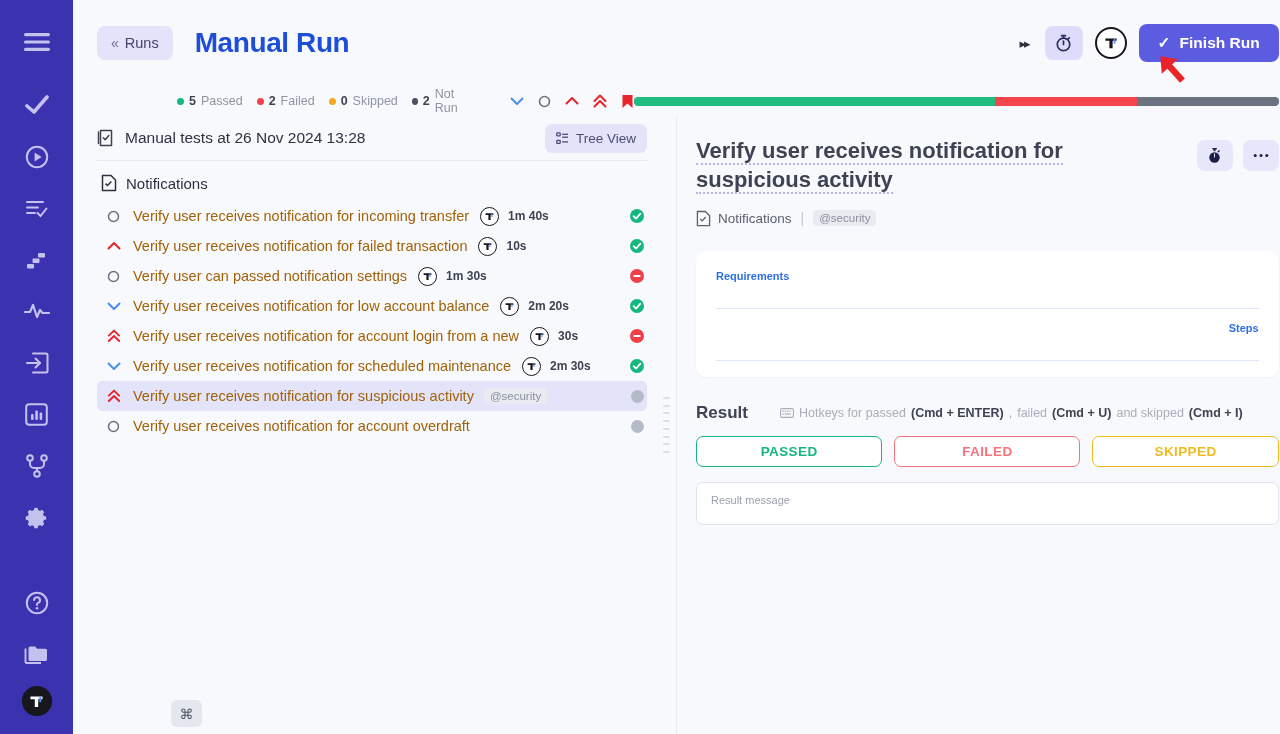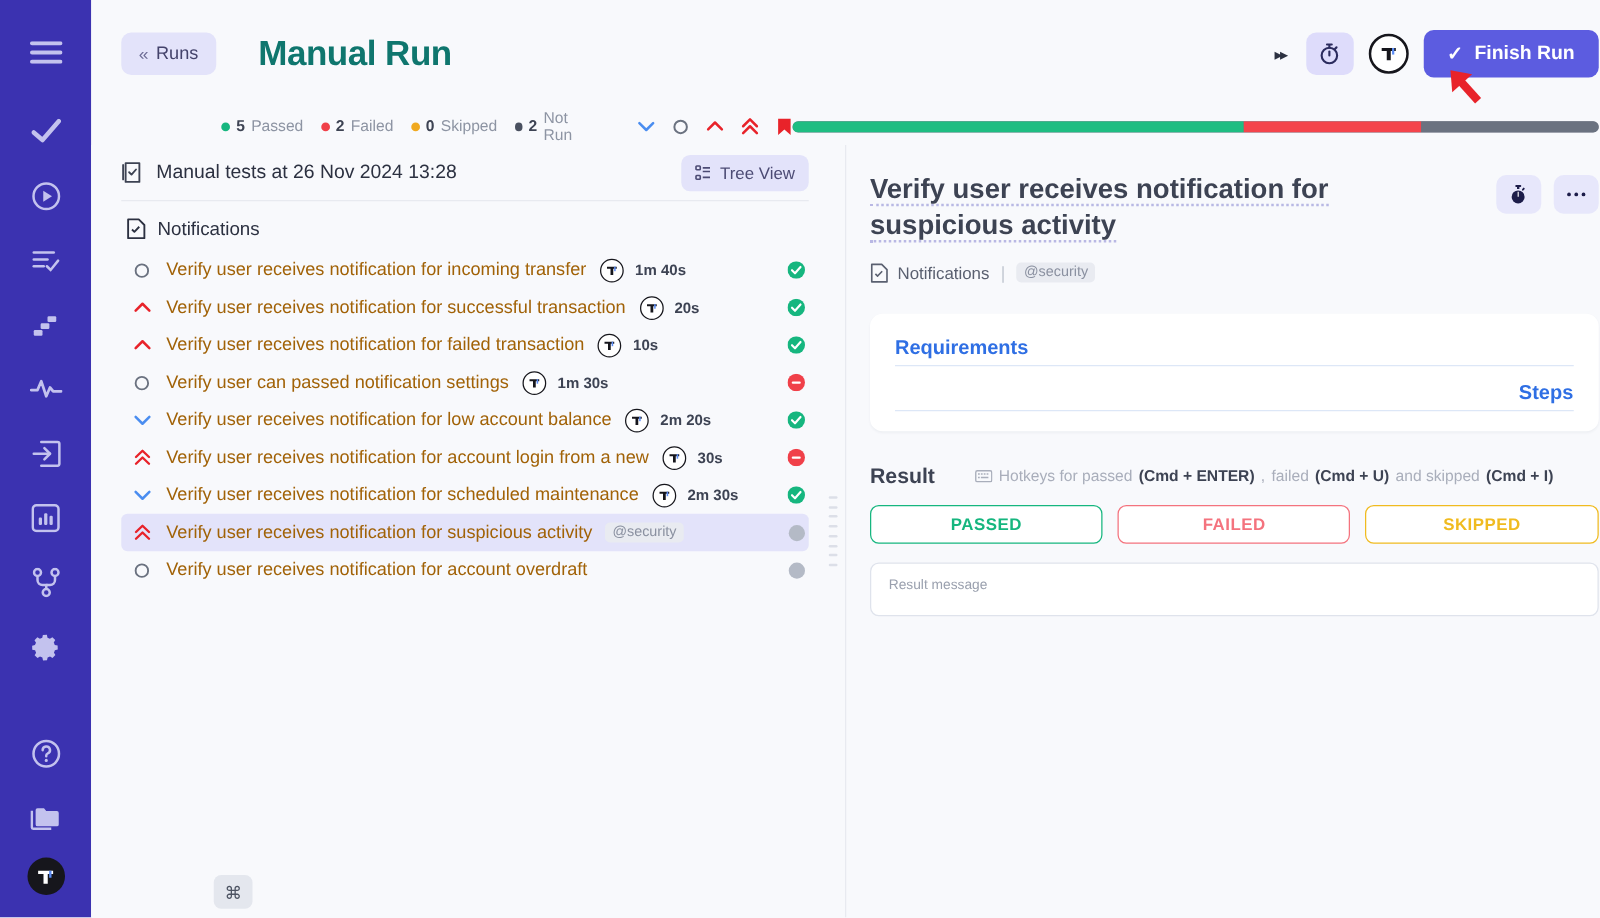--- a/index.html
+++ b/index.html
@@ -34,21 +34,21 @@
   .main { flex: 1 1 auto; display: flex; flex-direction: column; background: #f8f9fc; position: relative; }
 
   
   .topbar { height: 86px; display: flex; align-items: center; padding: 0 23px 0 24px; }
   .back-btn {
     background: #e3e3fa; color: #44436b; border: none; border-radius: 8px;
     height: 34px; padding: 0 14px; display: flex; align-items: center; gap: 7px;
     font-size: 14.5px; cursor: pointer; font-family: inherit;
   }
   .back-btn .chev { font-size: 14px; color: #6e6d96; letter-spacing: -1px; }
-  .page-title { font-size: 28px; font-weight: 700; color: #0f766e; margin-left: 34px; letter-spacing: -0.4px; }
+  .page-title { font-size: 28px; font-weight: 700; color: #1d4ed8; margin-left: 22px; letter-spacing: -0.4px; }
   .title-meta { font-size: 13.5px; color: #9aa0ae; margin-left: 12px; padding-top: 8px; white-space: nowrap; }
   .title-meta b { color: #5a6070; font-weight: 700; }
   .top-right { margin-left: auto; display: flex; align-items: center; gap: 12px; position: relative; }
   .ff-icon { color: #2c3141; font-size: 13px; cursor: pointer; letter-spacing: -2px; padding-right:4px;}
   .sq-btn {
     width: 38px; height: 34px; border-radius: 8px; background: #dedcfb;
     display: flex; align-items: center; justify-content: center; cursor: pointer; border: none;
   }
   .circle-t-btn {
     width: 32px; height: 32px; border-radius: 50%; background: #fff; border: 2px solid #16161c;
@@ -133,22 +133,22 @@
   }
   .rp-sub { display: flex; align-items: center; gap: 7px; margin-top: 15px; }
   .rp-sub-txt { font-size: 13.5px; color: #5a6070; }
   .rp-sep { color: #c2c7d2; font-size: 14px; margin: 0 2px; }
 
   .card {
     margin-top: 24px; background: #fff; border-radius: 10px;
     padding: 19px 20px 16px 20px; box-shadow: 0 1px 2px rgba(40,50,80,.05);
   }
   .card-link {
-    font-size: 16px; font-weight: 700; color: #2f6fe4; cursor: pointer;
-    padding-bottom: 4px; border-bottom: 1.5px solid #dde7f7; display: block;
+    font-size: 11px; font-weight: 700; color: #2f6fe4; cursor: pointer;
+    padding-bottom: 26px; border-bottom: 1.5px solid #dde7f7; display: block;
   }
   .card-link + .card-link { margin-top: 13px; text-align: right; }
 
   .result-head { display: flex; align-items: baseline; margin-top: 26px; text-align: center; }
   .result-title { font-size: 17px; font-weight: 700; color: #3d4353; }
   .hotkeys { margin-left: 32px; font-size: 12.5px; color: #a9aebb; display: flex; align-items: center; gap: 5px; }
   .hotkeys .k { color: #3d4353; font-weight: 700; }
 
   .result-btns { display: flex; gap: 12px; margin-top: 13px; }
   .res-btn {
@@ -443,41 +443,20 @@
               </div>
             <div class="dur">1m 40s</div>
             <div class="status-cell">
                 <svg width="14" height="14" viewBox="0 0 14 14">
                   <circle cx="7" cy="7" r="7" fill="#16b67f"></circle>
                   <path d="M3.6 7.2 L6 9.6 L10.4 4.6" stroke="#fff" stroke-width="1.7" fill="none" stroke-linecap="round" stroke-linejoin="round"></path>
                 </svg>
               </div>
           </div>
 
-          <div class="test-row">
-            <div class="prio-cell">
-                <svg width="14" height="10" viewBox="0 0 14 10">
-                  <path d="M1.5 7.5 L7 2 L12.5 7.5" stroke="#e8232a" stroke-width="2" fill="none" stroke-linecap="round" stroke-linejoin="round"></path>
-                </svg>
-              </div>
-            <div class="test-name">Verify user receives notification for successful transaction</div>
-            <div class="mini-t">
-                <svg width="11" height="11" viewBox="0 0 17 17">
-                  <path d="M2.5 3.6 H14.5 V6.2 H10.2 V14 H6.8 V6.2 H2.5 Z" fill="#16161c"></path>
-                  <rect x="11.3" y="3.6" width="1.9" height="5.6" fill="#5c8df5"></rect>
-                </svg>
-              </div>
-            <div class="dur">20s</div>
-            <div class="status-cell">
-                <svg width="14" height="14" viewBox="0 0 14 14">
-                  <circle cx="7" cy="7" r="7" fill="#16b67f"></circle>
-                  <path d="M3.6 7.2 L6 9.6 L10.4 4.6" stroke="#fff" stroke-width="1.7" fill="none" stroke-linecap="round" stroke-linejoin="round"></path>
-                </svg>
-              </div>
-          </div>
 
           <div class="test-row">
             <div class="prio-cell">
                 <svg width="14" height="10" viewBox="0 0 14 10">
                   <path d="M1.5 7.5 L7 2 L12.5 7.5" stroke="#e8232a" stroke-width="2" fill="none" stroke-linecap="round" stroke-linejoin="round"></path>
                 </svg>
               </div>
             <div class="test-name">Verify user receives notification for failed transaction</div>
             <div class="mini-t">
                 <svg width="11" height="11" viewBox="0 0 17 17">

